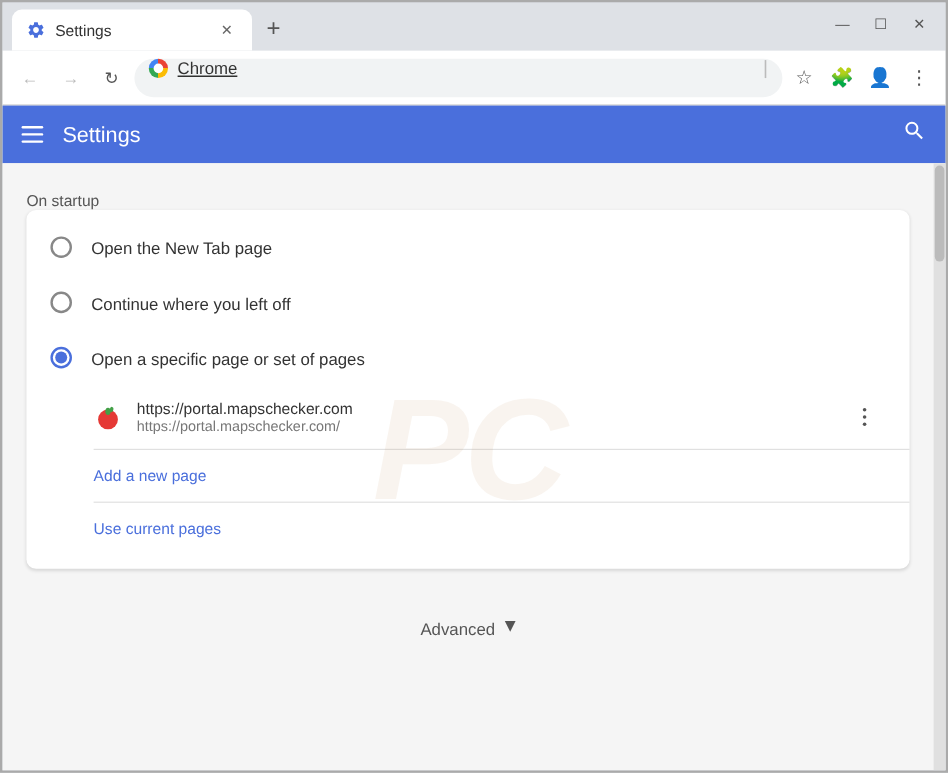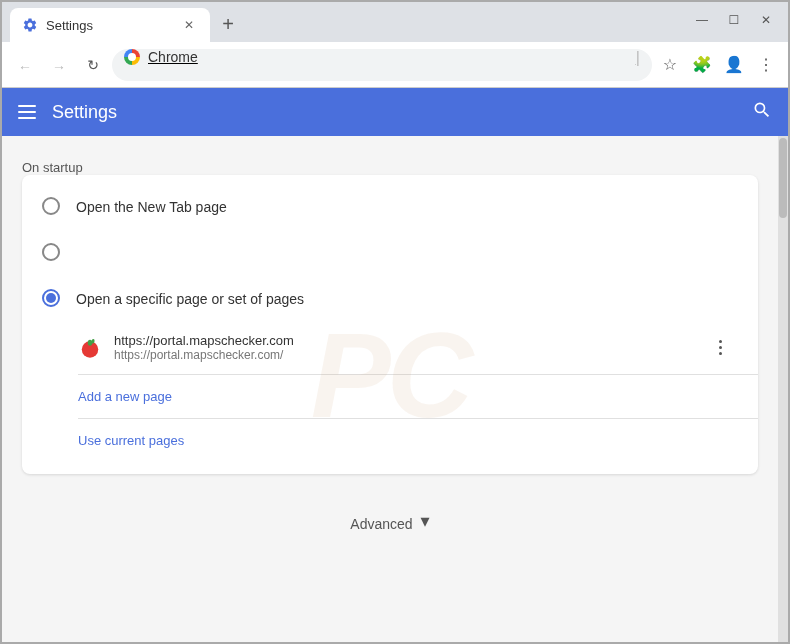--- a/index.html
+++ b/index.html
@@ -421,20 +421,21 @@
 
     <div class="options-card">
 
       <div class="radio-option">
         <div class="radio-circle"></div>
         <span class="radio-label">Open the New Tab page</span>
       </div>
 
       <div class="radio-option">
         <div class="radio-circle"></div>
+        <span class="radio-label">Continue where you left off</span>
       </div>
 
       <div class="radio-option">
         <div class="radio-circle selected"></div>
         <span class="radio-label">Open a specific page or set of pages</span>
       </div>
 
       <div class="pages-section">
         <div class="page-entry">
 

